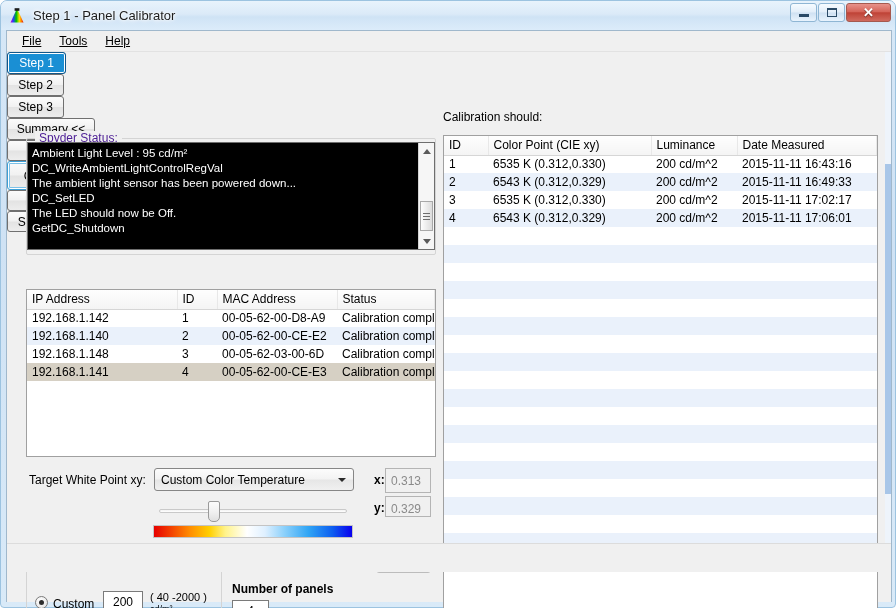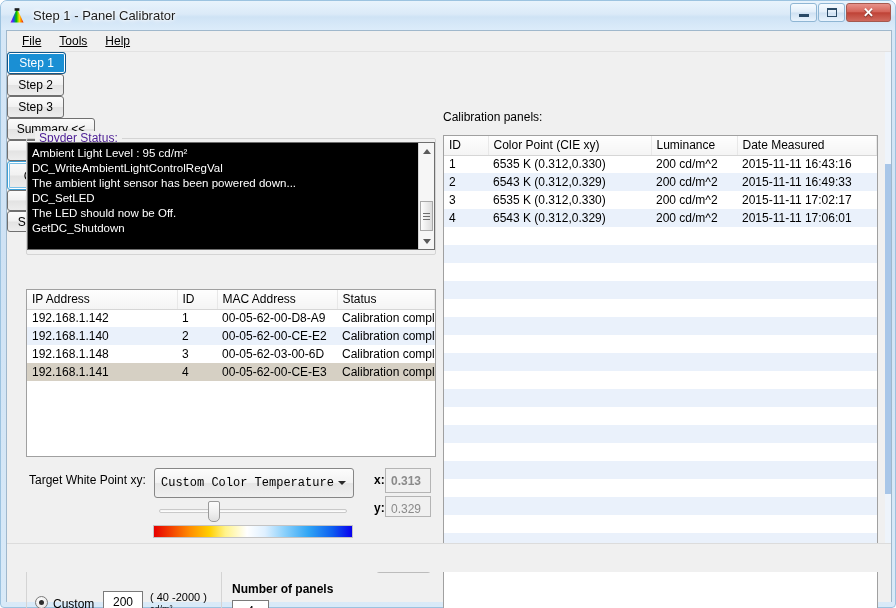--- a/index.html
+++ b/index.html
@@ -427,27 +427,27 @@
                 <td>&nbsp;</td>
                 <td>&nbsp;</td>
                 <td>&nbsp;</td>
               </tr>
             </tbody>
         </table>
       </div>
 
       <div class="lbl" style="left:22px; top:421px;">Target White Point xy:</div>
 
-      <div class="combo" style="left:147px; top:416px; width:200px; height:30px;font-family:Liberation Mono, monospace;">
+      <div class="combo" style="left:147px; top:416px; width:200px; height:23px;">
         <span>Custom Color Temperature</span>
         <span class="arrow"></span>
       </div>
 
       <div class="lbl" style="left:367px; top:421px; font-weight:bold;">x:</div>
-      <div class="tfield disabled" style="left:378px; top:416px; width:46px; height:25px;font-weight:bold;">
+      <div class="tfield disabled" style="left:378px; top:416px; width:46px; height:25px;">
         <span>0.313</span>
       </div>
 
       <div class="lbl" style="left:367px; top:449px; font-weight:bold;">y:</div>
       <div class="tfield disabled" style="left:378px; top:444px; width:46px; height:21px;align-items:flex-end;">
         <span>0.329</span>
       </div>
 
       <div class="big-k" style="left:76px; top:455px;">6500K</div>
 
@@ -477,21 +477,21 @@
 
       <div class="lbl" style="left:225px; top:530px; font-weight:bold;">Number of panels</div>
       <div class="tfield center" style="left:225px; top:548px; width:37px; height:22px;">
         <span>4</span>
       </div>
 
       <div class="btn focus-cal" style="left:333px; top:538px; width:91px; height:29px;">
         <span>Calibration</span>
       </div>
 
-      <div class="lbl" style="left:436px; top:58px;">Calibration panels:</div>
+      <div class="lbl" style="left:436px; top:58px;">Calibration should:</div>
 
       <div class="btn" style="left:700px; top:55px; width:86px; height:21px;">
         <span>Delete all</span>
       </div>
       <div class="btn" style="left:791px; top:55px; width:92px; height:21px;">
         <span>Save as PDF</span>
       </div>
 
       <div class="table-wrap" style="left:436px; top:83px; width:435px; height:484px;">
         <table class="grid">

